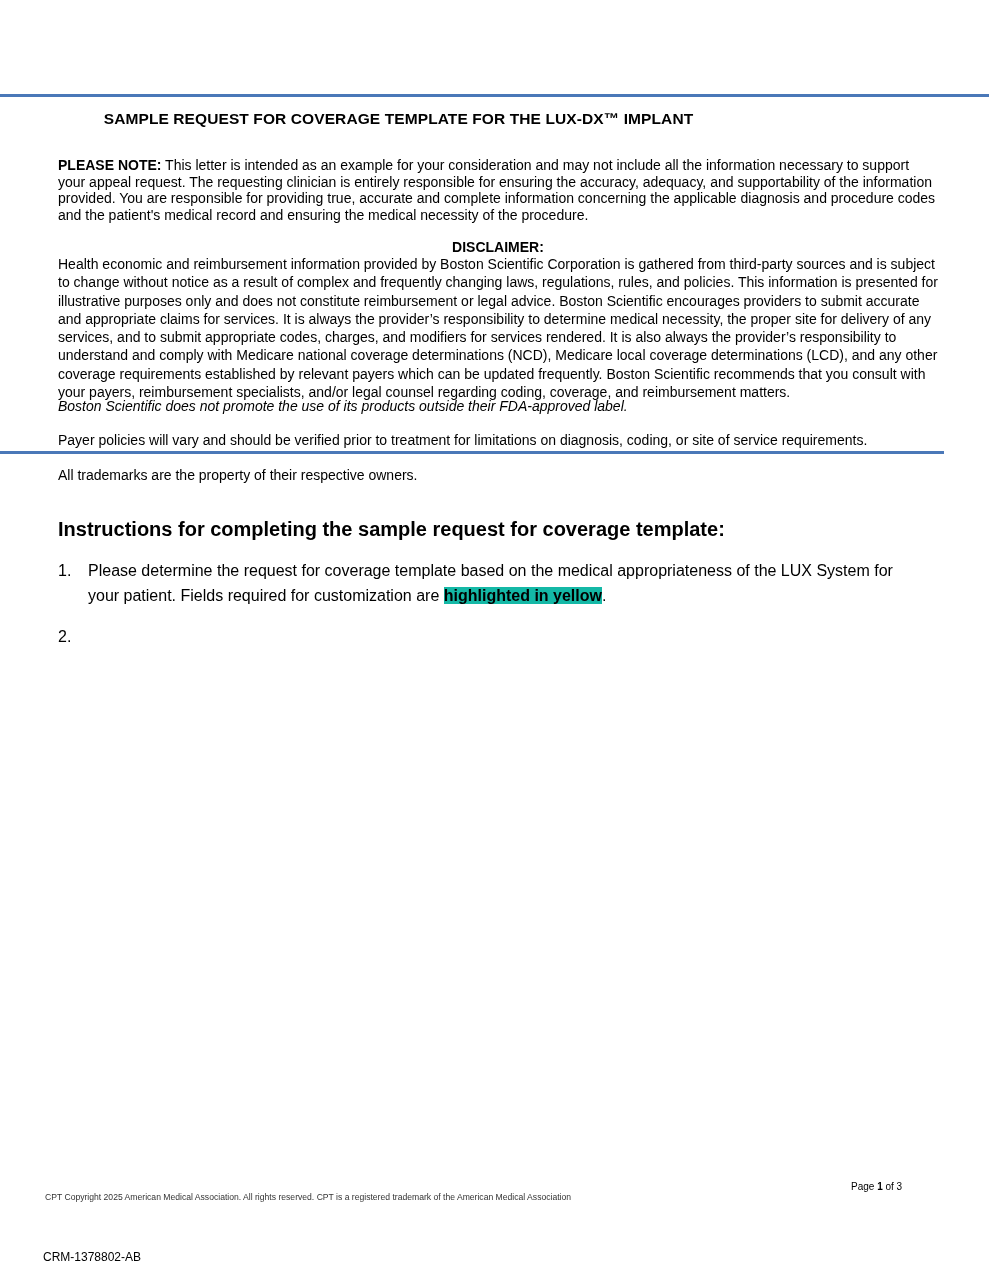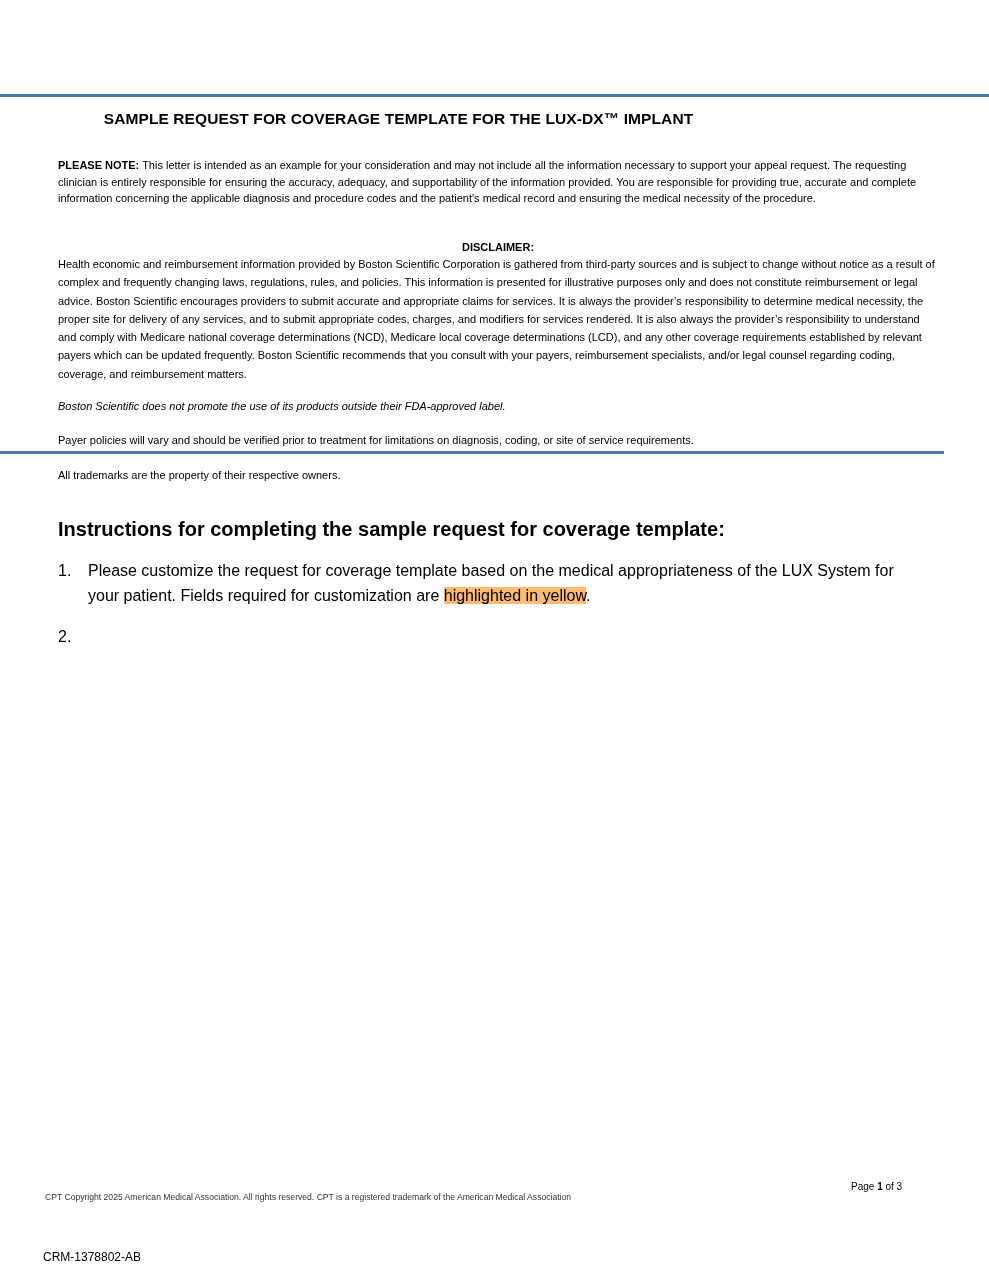--- a/index.html
+++ b/index.html
@@ -32,21 +32,21 @@
       text-align: center;
       font-size: 15.5px;
       font-weight: bold;
       letter-spacing: 0.1px;
     }
 
     .small-block {
       position: absolute;
       left: 58px;
       width: 880px;
-      font-size: 11px;
+      font-size: 14px;
       line-height: 16.5px;
     }
     .note { top: 157px; }
     .note .lbl { font-weight: bold; }
 
     .disclaimer { top: 239px; line-height: 18.3px; }
     .disclaimer .lbl { font-weight: bold; display: block; line-height: 16px; text-align: center; }
 
     .promote { top: 398px; font-style: italic; }
     .payer { top: 432px; }
@@ -75,21 +75,22 @@
       position: relative;
       padding-left: 30px;
       margin-bottom: 16px;
     }
     .instr-list .num {
       position: absolute;
       left: 0;
       top: 0;
     }
     .hl {
-      background: #fdba74;
+      background: #14b8a6;
+      font-weight: bold;
     }
 
     .footer-cpt {
       position: absolute;
       top: 1192px;
       left: 45px;
       font-size: 8.6px;
       color: #333333;
       font-family: "Liberation Sans", sans-serif;
     }
@@ -130,21 +131,21 @@
 
 <div class="rule rule-mid"></div>
 
 <div class="small-block trademarks">All trademarks are the property of their respective owners.</div>
 
 <div class="instr-heading">Instructions for completing the sample request for coverage template:</div>
 
 <ol class="instr-list">
   <li>
     <span class="num">1.</span>
-    <span>Please customize the request for coverage template based on the medical appropriateness of the LUX System for your patient. Fields required for customization are </span><span class="hl">highlighted in yellow</span><span>.</span>
+    <span>Please determine the request for coverage template based on the medical appropriateness of the LUX System for your patient. Fields required for customization are </span><span class="hl">highlighted in yellow</span><span>.</span>
   </li>
   <li>
     <span class="num">2.</span>
   </li>
 </ol>
 
 <div class="footer-cpt">CPT Copyright 2025 American Medical Association. All rights reserved. CPT is a registered trademark of the American Medical Association</div>
 <div class="footer-code">CRM-1378802-AB</div>
 <div class="footer-page">
   <span>Page </span><b>1</b><span> of </span><span>3</span>

